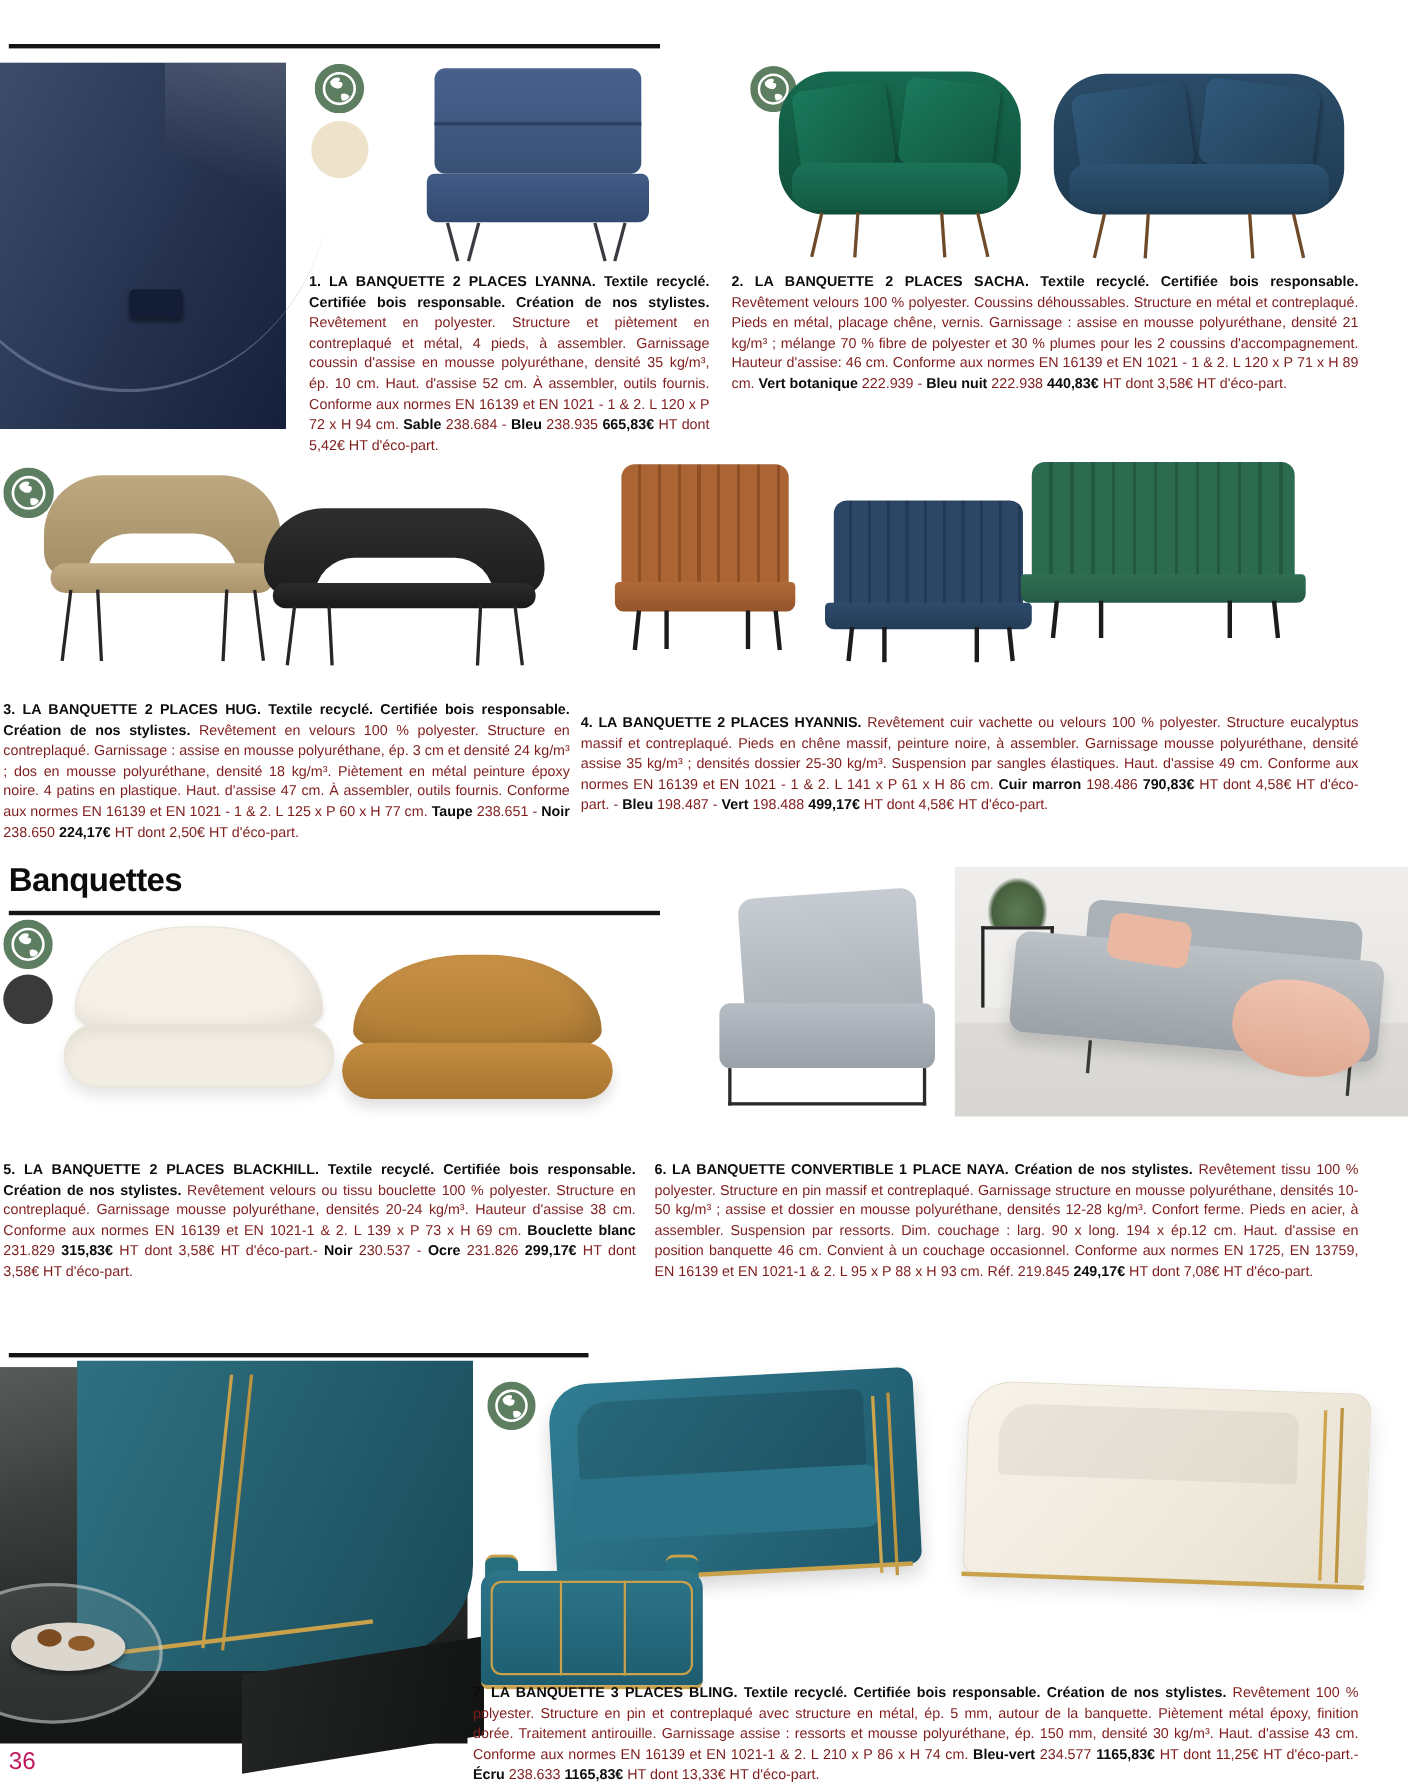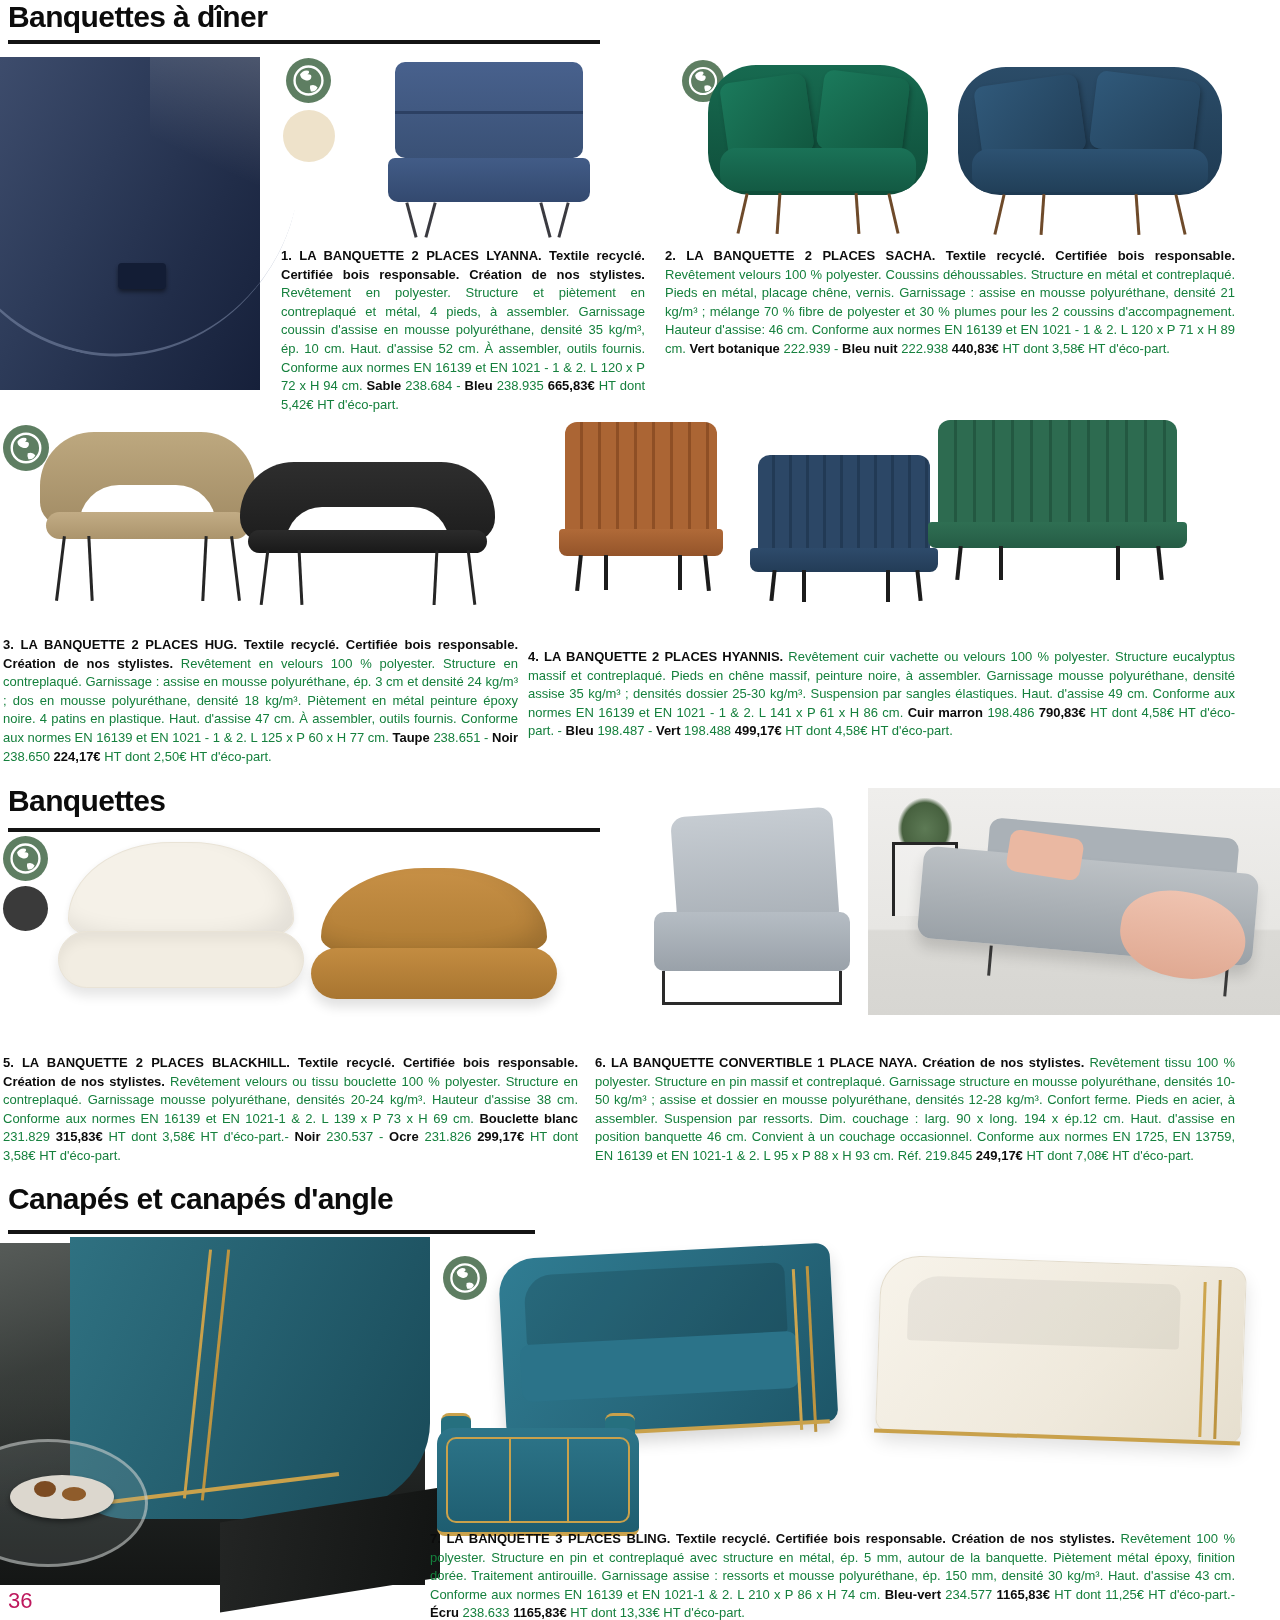--- a/index.html
+++ b/index.html
@@ -5,21 +5,21 @@
   *{margin:0;padding:0;box-sizing:border-box}
   html,body{background:#fff}
   body{font-family:"Liberation Sans", sans-serif;}
   .page{position:relative;width:1280px;height:1620px;background:#fff;overflow:hidden}
 
   .h1{position:absolute;font-weight:700;font-size:30px;letter-spacing:-.6px;color:#0c0c0c;white-space:nowrap}
   .rule{position:absolute;height:4px;background:#141414}
 
   .desc{position:absolute;font-size:13px;line-height:18.6px;text-align:justify;color:#7b7b7b}
   .seg-b{color:#0c0c0c;font-weight:700}
-  .seg-n{color:#15803d}
+  .seg-n{color:#7f1d1d}
 
   .pageno{position:absolute;left:8px;top:1588px;font-size:22px;color:#be185d}
 
   .eco{position:absolute}
   .eco svg{display:block;width:100%;height:100%}
   .swatch{position:absolute;border-radius:50%}
 
   .img{position:absolute}
   .part{position:absolute}
 
@@ -140,21 +140,20 @@
   .bbench .body{left:2%;top:13%;width:96%;height:80%;border-radius:16px 16px 8px 8px;background:linear-gradient(#2d7589,#1e5d70);border-bottom:4px solid #c9a14b}
   .bbench .frame{left:6%;top:20%;width:88%;height:64%;border:2px solid #c9a14b;border-radius:10px}
   .bbench .v1{left:36%;top:20%;width:2px;height:64%;background:#c9a14b}
   .bbench .v2{left:64%;top:20%;width:2px;height:64%;background:#c9a14b}
 </style>
 </head>
 <body>
 
 <div class="page">
 
-  <div class="h1" style="left:8px;top:0">Banquettes à dîner</div>
   <div class="rule" style="left:8px;top:40px;width:592px"></div>
 
   <div class="img fabric" style="left:0;top:57px;width:260px;height:333px">
     <div class="part seam"></div>
     <div class="part shade"></div>
     <div class="part tab"></div>
   </div>
   <div class="eco" style="left:286px;top:58px;width:45px;height:45px">
     <svg viewBox="0 0 40 40">
         <circle cx="20" cy="20" r="20" fill="#5e7e62"></circle>
@@ -291,21 +290,20 @@
     <div class="part slegs"></div>
     <div class="part backrest"></div>
     <div class="part mattress"></div>
     <div class="part cushion"></div>
     <div class="part throw"></div>
   </div>
 
   <div class="desc" style="left:3px;top:1054px;width:575px"><span class="seg-b">5. LA BANQUETTE 2 PLACES BLACKHILL. Textile recyclé. Certifiée bois responsable. Création de nos stylistes. </span><span class="seg-n">Revêtement velours ou tissu bouclette 100 % polyester. Structure en contreplaqué. Garnissage mousse polyuréthane, densités 20-24 kg/m³. Hauteur d'assise 38 cm. Conforme aux normes EN 16139 et EN 1021-1 &amp; 2. L 139 x P 73 x H 69 cm. </span><span class="seg-b">Bouclette blanc </span><span class="seg-n">231.829  </span><span class="seg-b">315,83€ </span><span class="seg-n">HT dont 3,58€ HT d'éco-part.- </span><span class="seg-b">Noir </span><span class="seg-n">230.537 - </span><span class="seg-b">Ocre </span><span class="seg-n">231.826  </span><span class="seg-b">299,17€ </span><span class="seg-n">HT dont 3,58€ HT d'éco-part.</span></div>
   <div class="desc" style="left:595px;top:1054px;width:640px"><span class="seg-b">6. LA BANQUETTE CONVERTIBLE 1 PLACE NAYA. Création de nos stylistes. </span><span class="seg-n">Revêtement tissu 100 % polyester. Structure en pin massif et contreplaqué. Garnissage structure en mousse polyuréthane, densités 10-50 kg/m³ ; assise et dossier en mousse polyuréthane, densités 12-28 kg/m³. Confort ferme. Pieds en acier, à assembler. Suspension par ressorts. Dim. couchage : larg. 90 x long. 194 x ép.12 cm. Haut. d'assise en position banquette 46 cm. Convient à un couchage occasionnel. Conforme aux normes EN 1725, EN 13759, EN 16139 et EN 1021-1 &amp; 2. L 95 x P 88 x H 93 cm. Réf. 219.845  </span><span class="seg-b">249,17€ </span><span class="seg-n">HT dont 7,08€ HT d'éco-part.</span></div>
 
-  <div class="h1" style="left:8px;top:1182px">Canapés et canapés d'angle</div>
   <div class="rule" style="left:8px;top:1230px;width:527px"></div>
 
   <div class="img bscene" style="left:0;top:1243px;width:425px;height:342px">
     <div class="part chair"></div>
     <div class="part gold1"></div>
     <div class="part gold2"></div>
     <div class="part gold3"></div>
     <div class="part floor"></div>
     <div class="part gtable"></div>
     <div class="part plate"></div>

